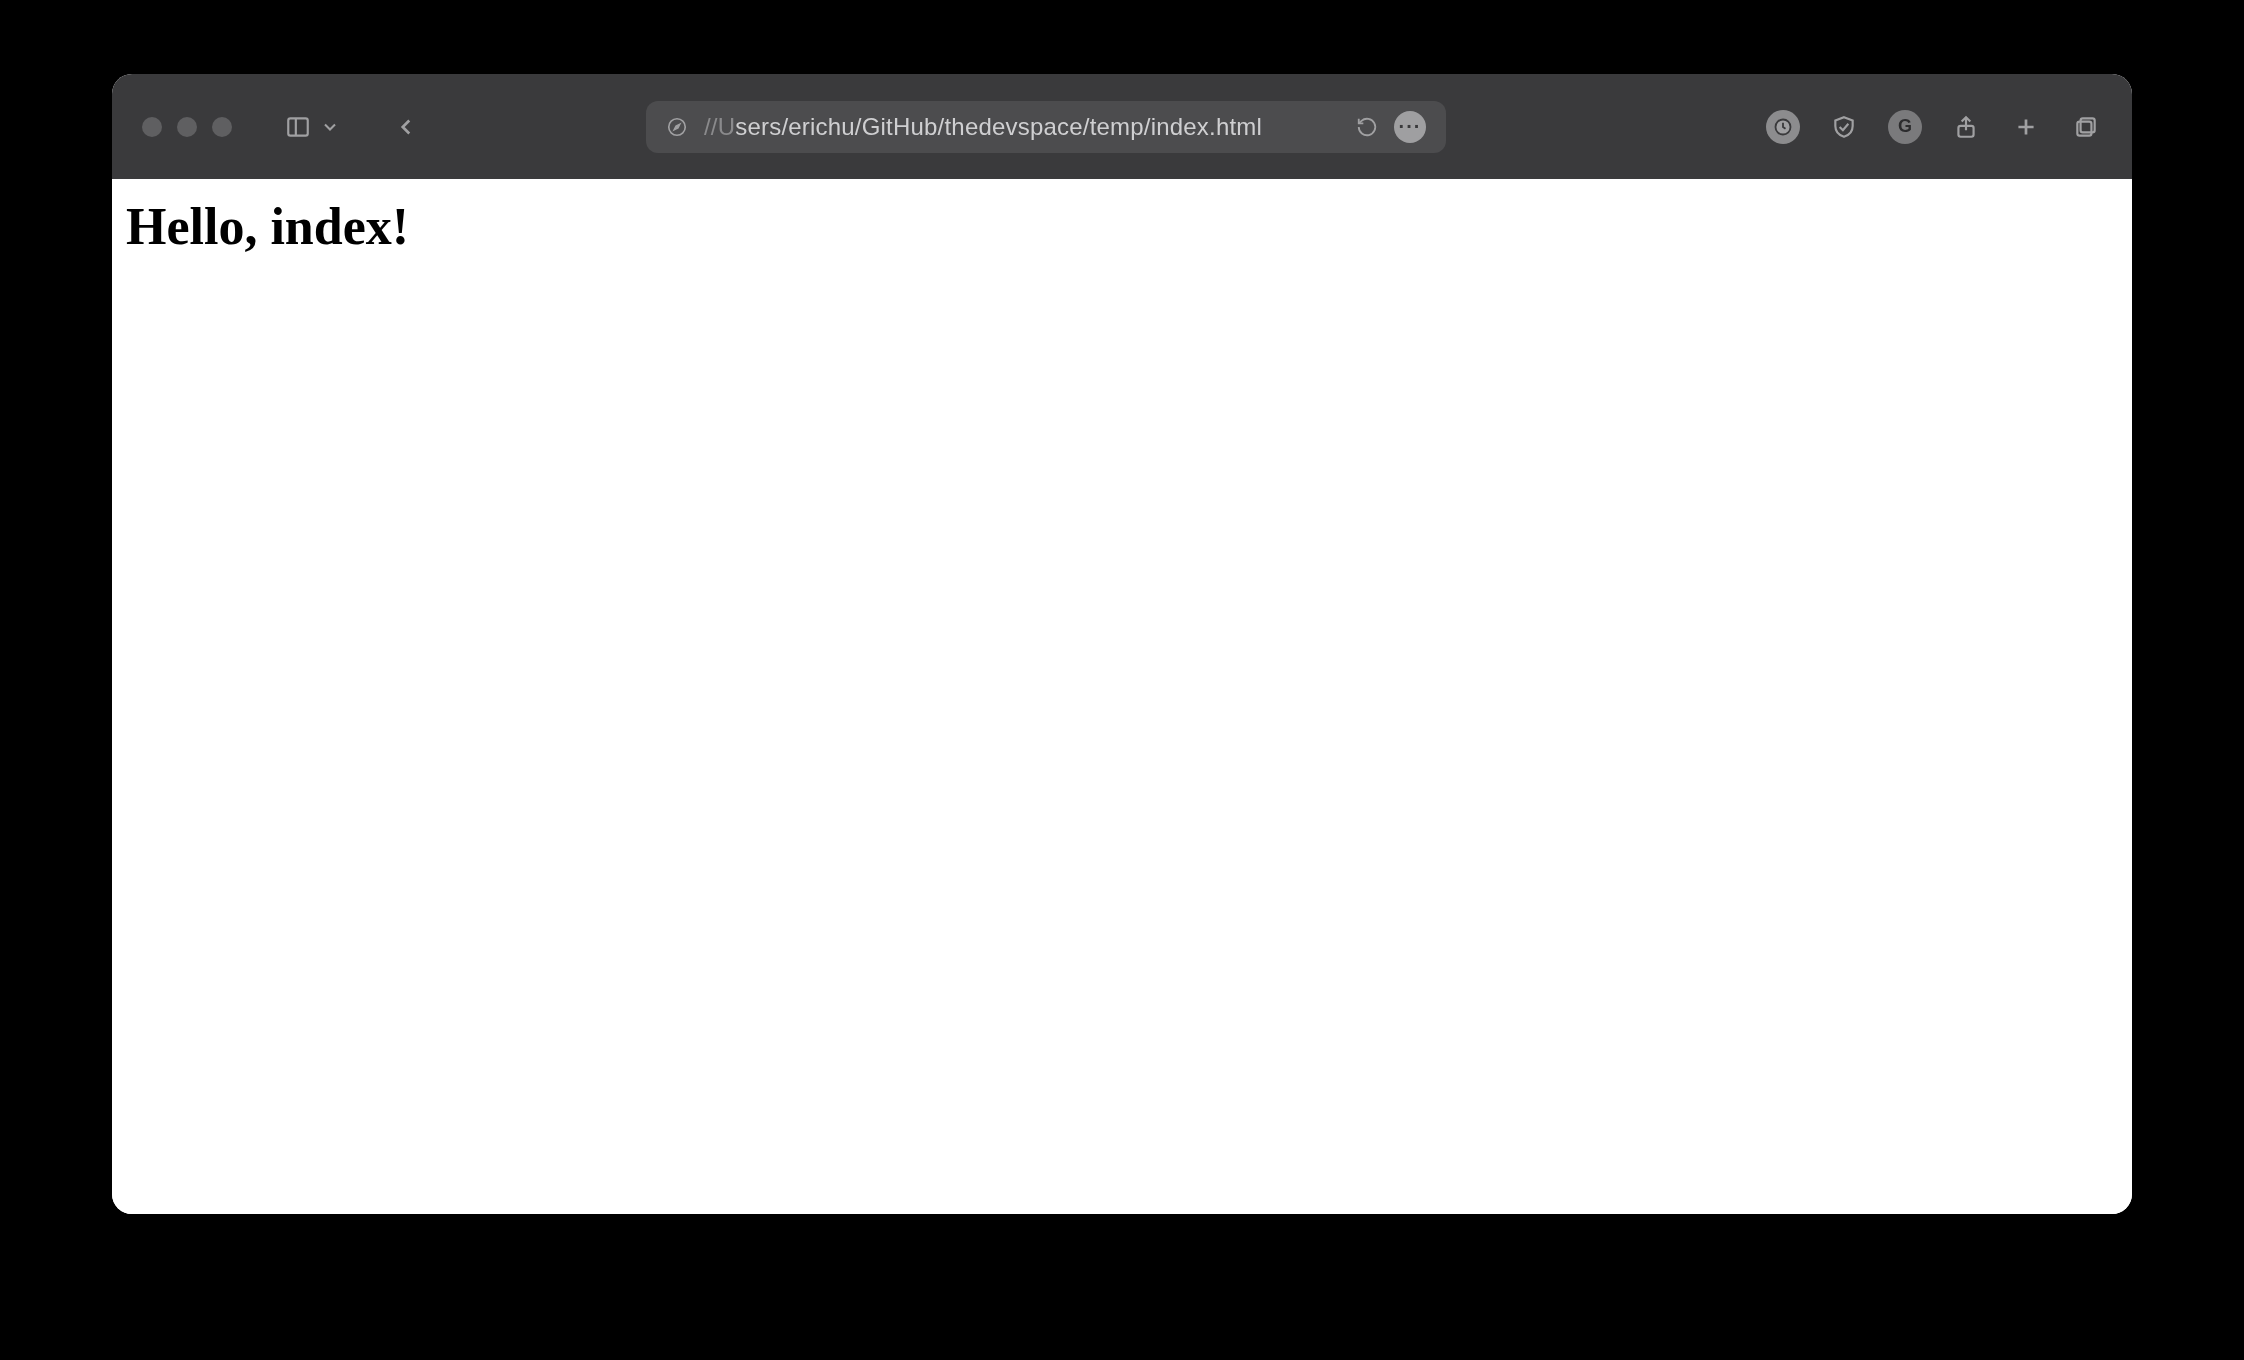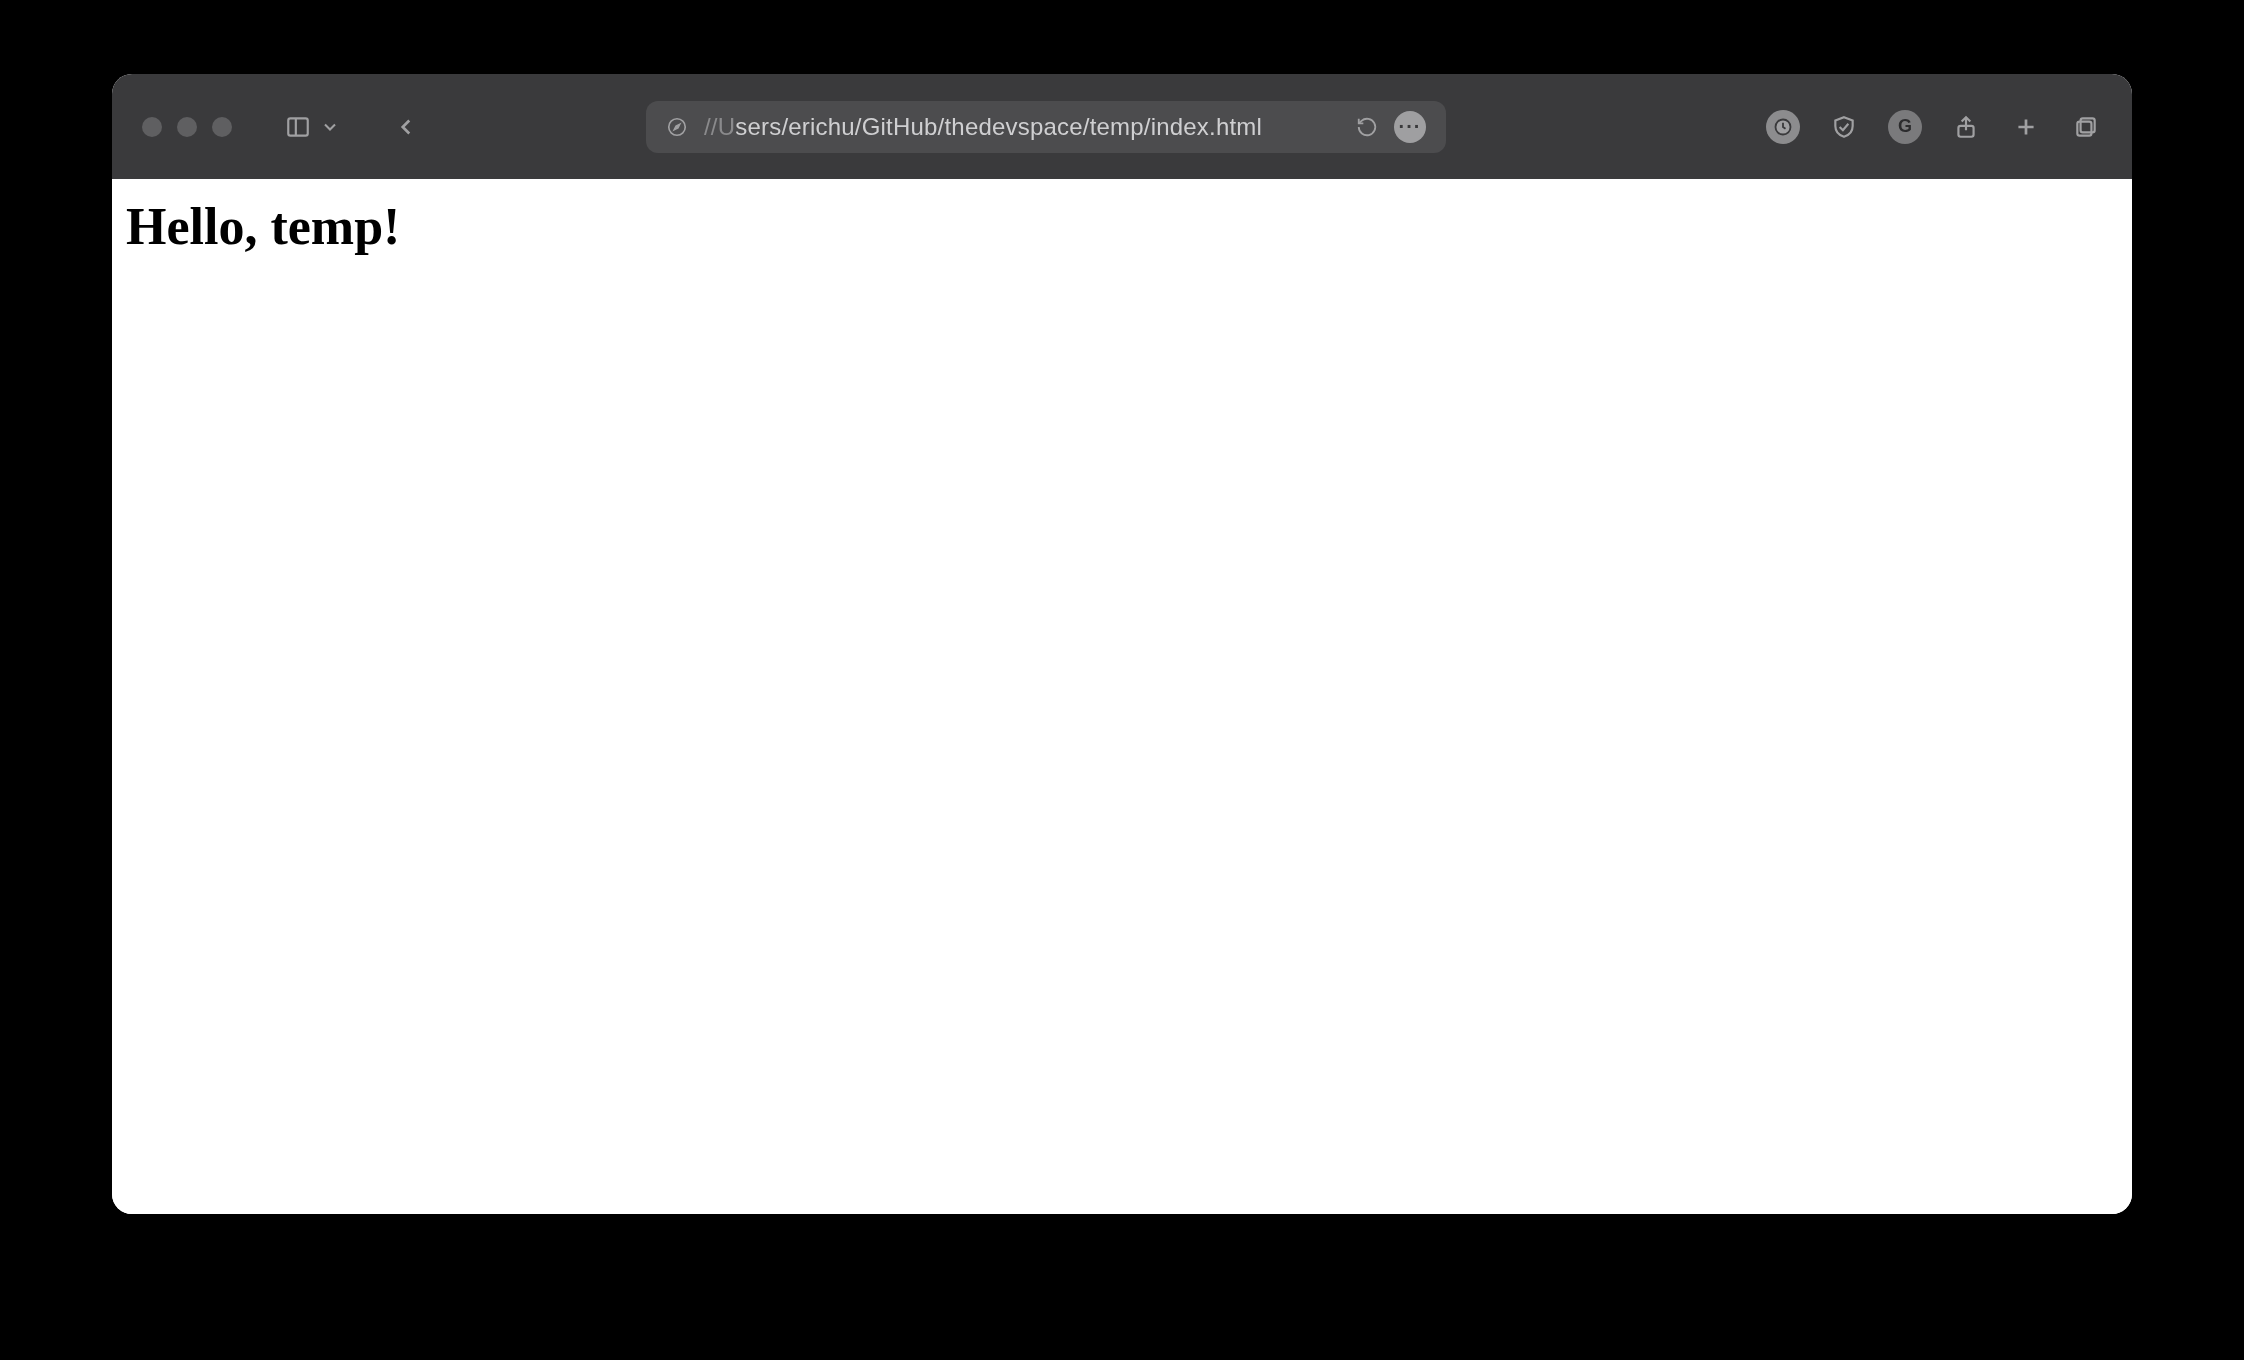--- a/index.html
+++ b/index.html
@@ -234,15 +234,15 @@
         <svg viewBox="0 0 24 24" fill="none" stroke="currentColor" stroke-width="2">
           <rect x="7" y="4" width="13" height="13" rx="2"></rect>
           <rect x="4" y="7" width="13" height="13" rx="2"></rect>
         </svg>
       </div>
     </div>
 
   </div>
 
   <div class="content">
-    <h1>Hello, temp!</h1>
+    <h1>Hello, index!</h1>
   </div>
 </div>
 
 </body></html>

